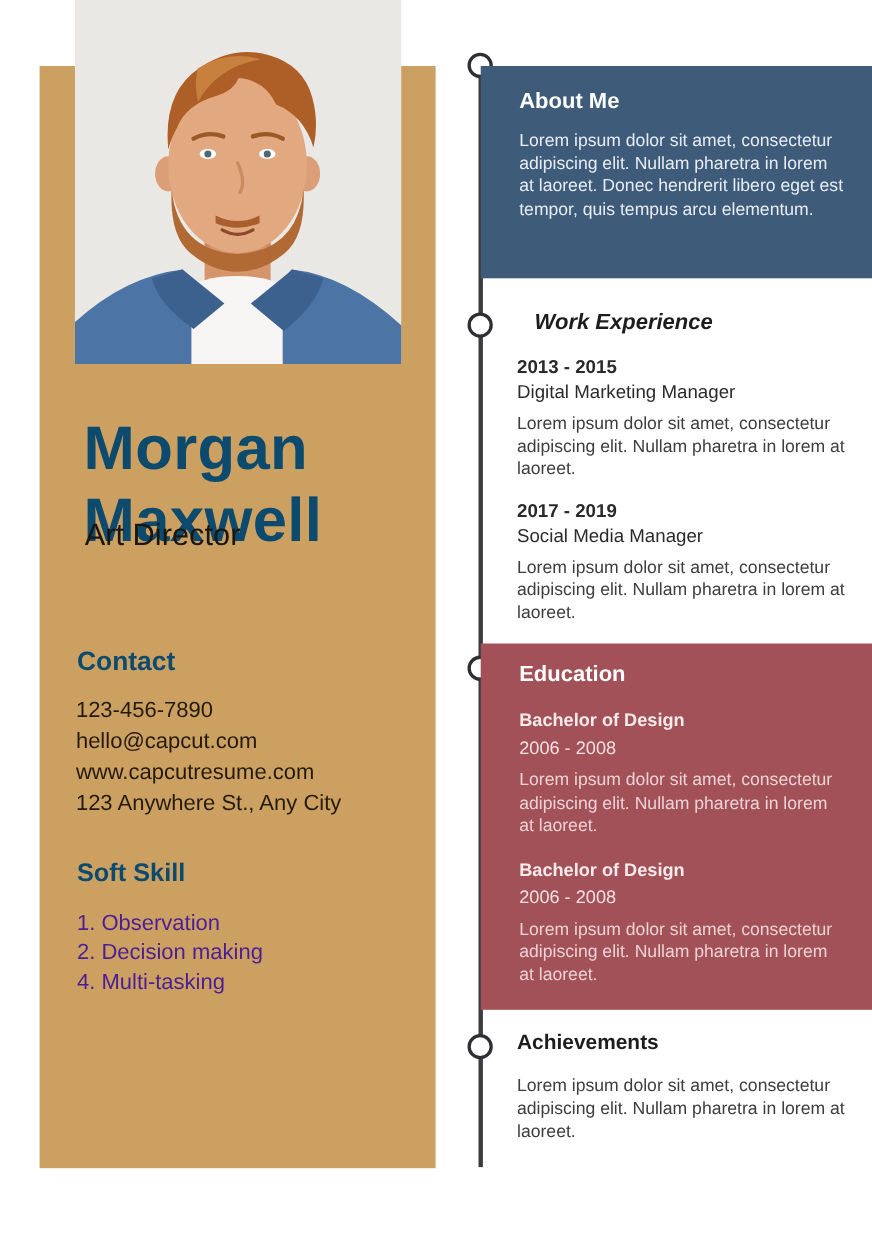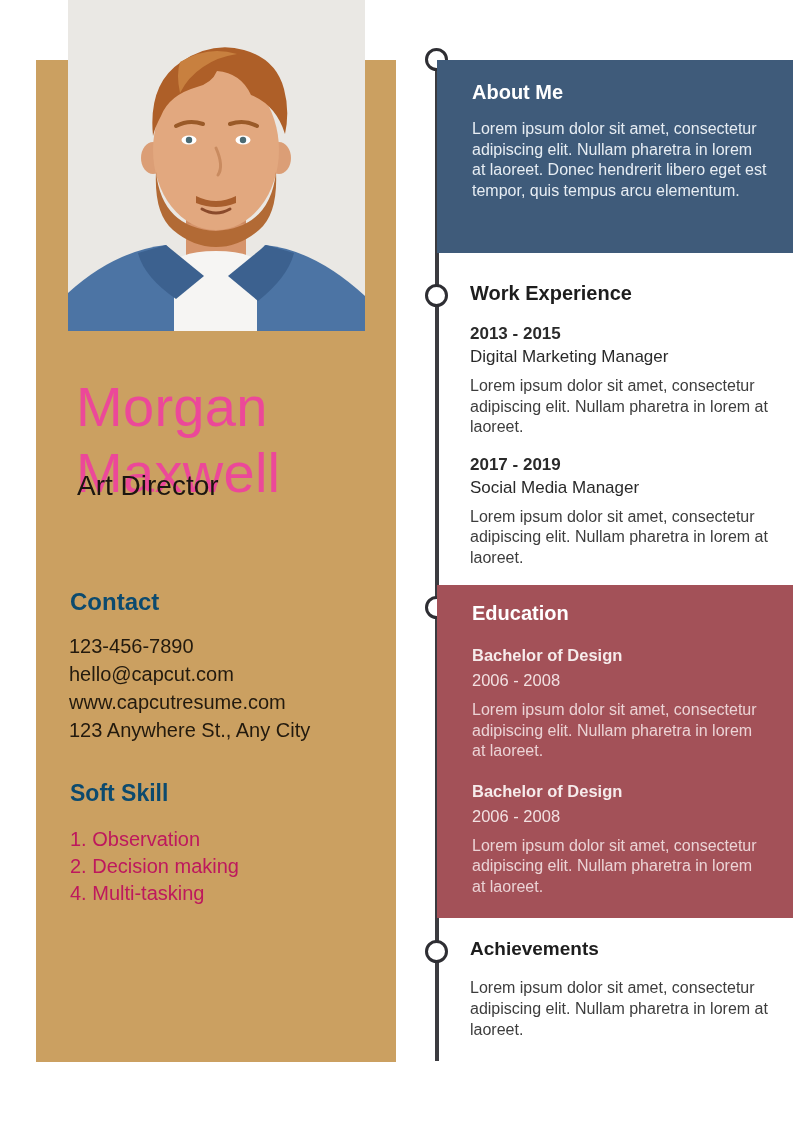--- a/index.html
+++ b/index.html
@@ -6,49 +6,49 @@
   .page{
     position:relative;width:793px;height:1122px;background:#ffffff;overflow:hidden;
     font-family:"Liberation Sans",sans-serif;
   }
   
   .sidebar{position:absolute;left:36px;top:60px;width:360px;height:1002px;background:#CBA061;}
   .photo{position:absolute;left:68px;top:0;width:297px;height:331px;}
   .photo svg{display:block;width:100%;height:100%;}
   .name{
     position:absolute;left:76px;top:336px;width:300px;
-    font-size:56px;font-weight:400;line-height:66px;letter-spacing:.3px;color:#ec4899;
+    font-size:56px;font-weight:700;line-height:66px;letter-spacing:.3px;color:#0c4a6e;
   }
   .name span{display:block;}
   .job-title{position:absolute;left:77px;top:470px;font-size:28px;font-weight:500;color:#1c1610;}
   .contact-h{position:absolute;left:70px;top:588px;font-size:24px;font-weight:700;color:#0c4a6e;}
   .contact-list{position:absolute;left:69px;top:632px;font-size:20px;line-height:28px;color:#231a0e;}
   .skill-h{position:absolute;left:70px;top:780px;font-size:23px;font-weight:700;color:#0c4a6e;}
-  .skill-list{position:absolute;left:70px;top:826px;font-size:20px;line-height:27px;color:#be185d;}
+  .skill-list{position:absolute;left:70px;top:826px;font-size:20px;line-height:27px;color:#4c1d95;}
   .contact-list div,.skill-list div{white-space:nowrap;}
   
   .tline{position:absolute;left:435px;top:60px;width:4px;height:1001px;background:#3B3B40;}
   .tnode{
     position:absolute;left:425px;width:17px;height:17px;background:#ffffff;
     border:3.5px solid #2E2E33;border-radius:50%;box-sizing:content-box;
   }
   .tnode.n-about{top:48px;}
   .tnode.n-work{top:284px;}
   .tnode.n-edu{top:596px;}
   .tnode.n-ach{top:940px;}
   
   .about-box{
     position:absolute;left:437px;top:60px;width:404px;height:193px;background:#3F5B7A;
     box-sizing:border-box;padding:21px 26px 0 35px;
   }
   .about-box h2{margin:0 0 15px;font-size:20px;font-weight:700;color:#ffffff;}
   .about-box p{margin:0;max-width:296px;font-size:16px;line-height:20.5px;color:#E7EDF3;}
   
   .work{position:absolute;left:470px;top:282px;width:314px;}
-  .work h2{margin:0 0 19px;font-size:20px;font-weight:700;color:#1d1d1d;}
+  .work h2{margin:0 16px 19px;font-size:20px;font-weight:700;color:#1d1d1d;font-style:italic;}
   .w-entry{margin-bottom:17px;}
   .w-period{font-size:17px;color:#2a2a2a;font-weight:bold;}
   .w-role{font-size:17px;color:#2a2a2a;margin-top:3px;}
   .w-desc{margin:9px 0 0;font-size:16px;line-height:20.5px;color:#3d3d3d;}
   
   .edu-box{
     position:absolute;left:437px;top:585px;width:356px;height:333px;background:#A35158;
     box-sizing:border-box;padding:17px 26px 0 35px;
   }
   .edu-box h2{margin:0 0 21px;font-size:20px;font-weight:700;color:#ffffff;}

